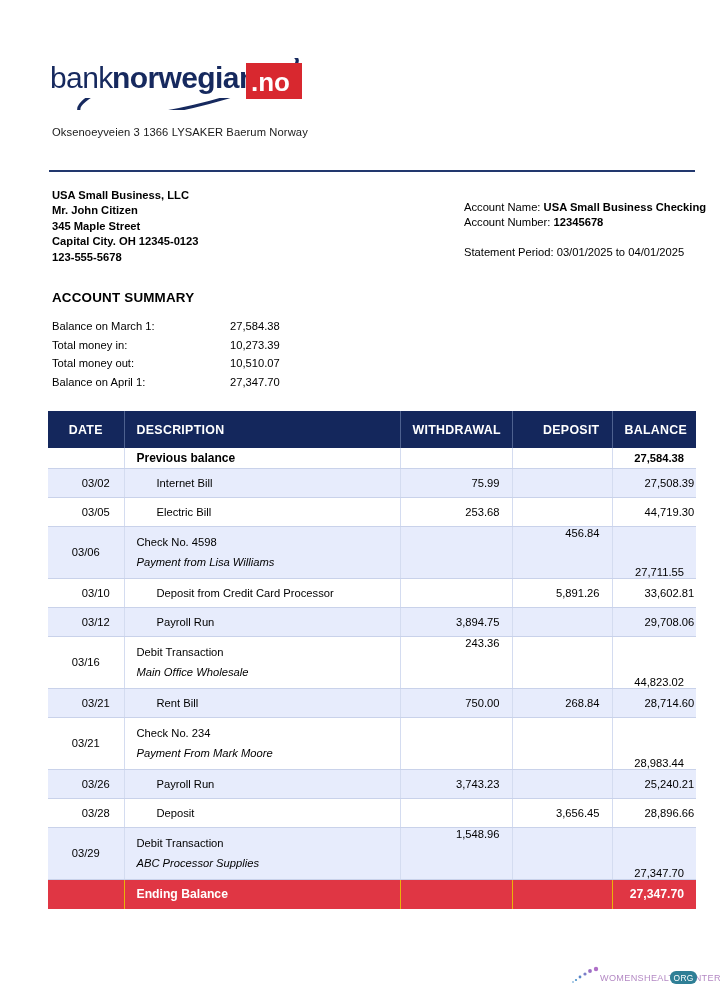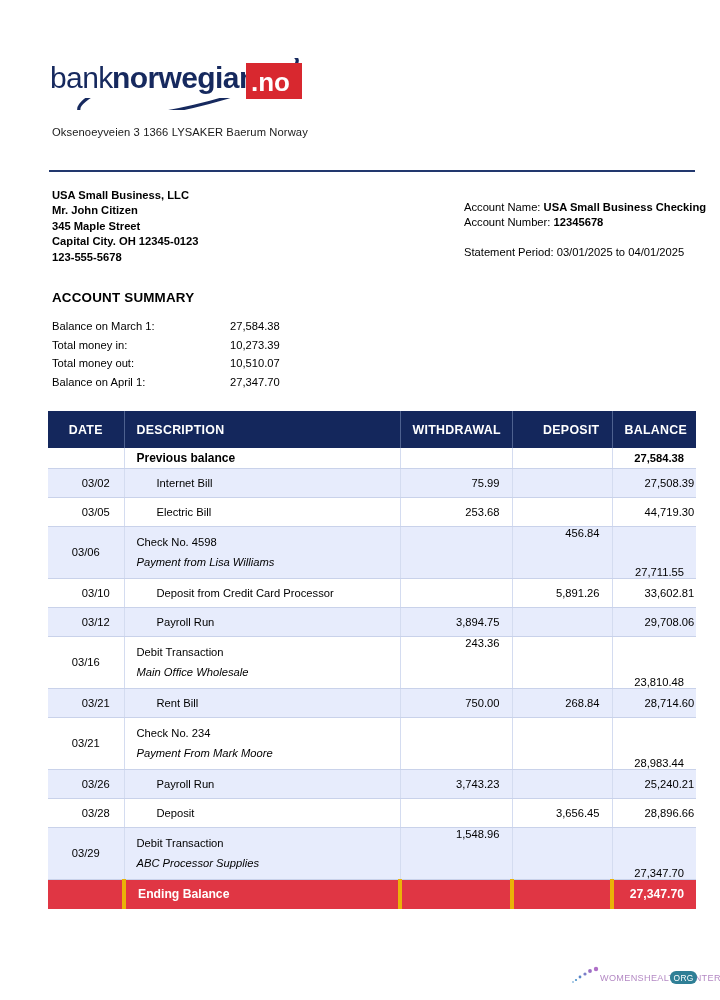--- a/index.html
+++ b/index.html
@@ -163,21 +163,21 @@
   tr.prev-row td { background: #ffffff; height: 20px; }
   tr.prev-row .c-num { font-weight: bold; }
 
   tr.ending-row td {
     background: #e03644;
     color: #ffffff;
     font-weight: bold;
     font-size: 12.2px;
     height: 30px;
     border-bottom: none;
-    border-right: 4px solid #eab308;
+    border-right: 1px solid #eab308;
   }
   tr.ending-row td:last-child { border-right: none; }
 
   
   .footer-mark {
     position: absolute;
     left: 560px;
     top: 964px;
     width: 132px;
     height: 30px;
@@ -346,21 +346,21 @@
       </tr>
 
       <tr class="row2 plain">
         <td class="c-date-cell">03/16</td>
         <td class="c-desc-cell">
           <span class="desc-main">Debit Transaction</span>
           <span class="desc-sub">Main Office Wholesale</span>
         </td>
         <td class="c-num-top">243.36</td>
         <td class="c-num-top"></td>
-        <td class="c-num-bot">23,810.48</td>
+        <td class="c-num-bot">44,823.02</td>
       </tr>
 
       <tr class="row1 alt">
         <td class="c-date-cell">03/21</td>
         <td class="c-desc-cell">
           <span class="desc-main">Rent Bill</span>
         </td>
         <td class="c-num">750.00</td>
         <td class="c-num">268.84</td>
         <td class="c-num">28,714.60</td>

